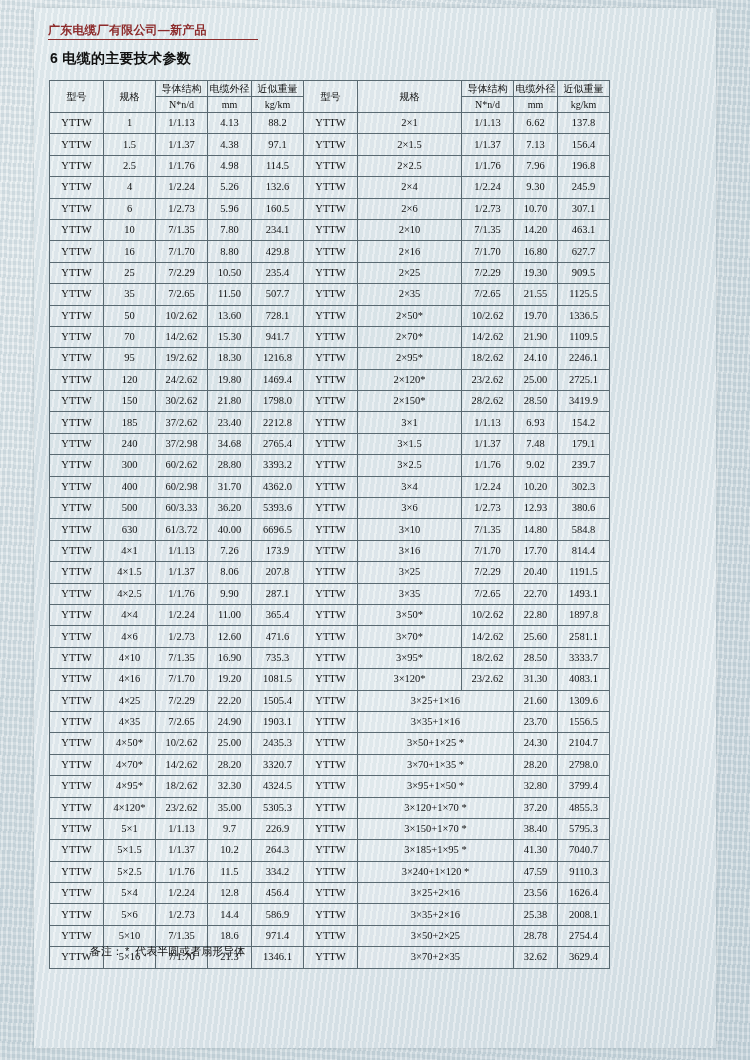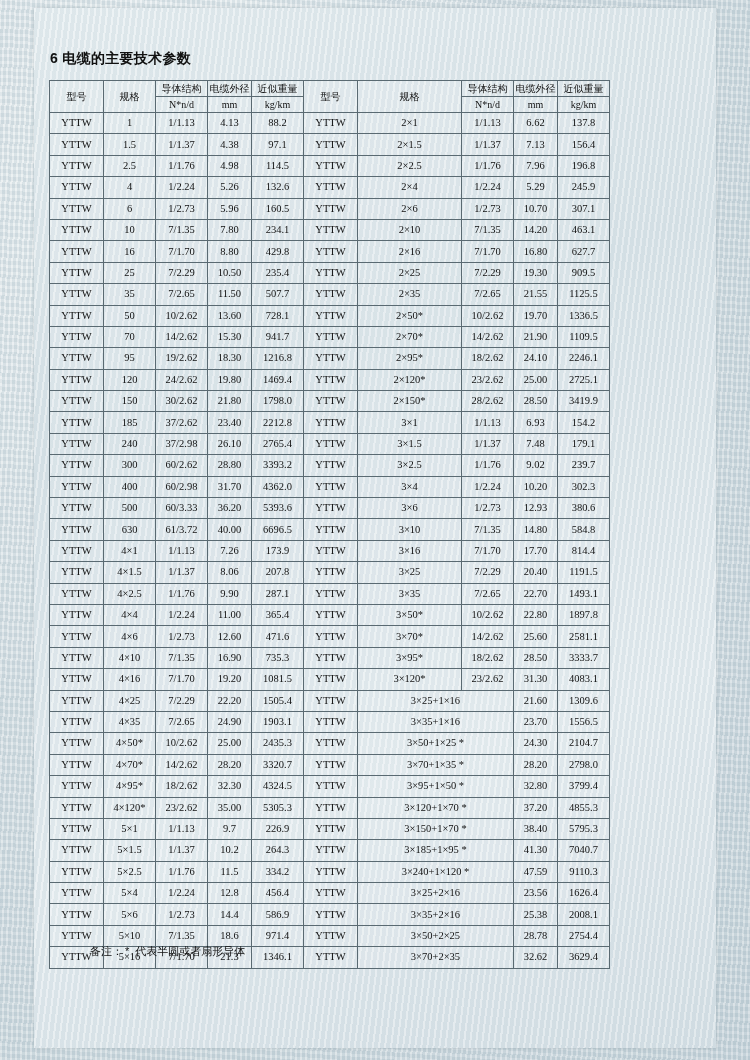--- a/index.html
+++ b/index.html
@@ -116,20 +116,24 @@
   .note .star {
     padding: 0 6px 0 2px;
   }
 </style>
 </head>
 <body>
 
 <div class="page">
   <div class="paper"></div>
 
+  <div class="hdr">
+    <div class="hdr-title">广东电缆厂有限公司—新产品</div>
+    <div class="hdr-rule"></div>
+  </div>
 
   <div class="sec-title">6 电缆的主要技术参数</div>
 
   <table class="main">
     <colgroup>
       <col style="width:54px">
         <col style="width:52px">
         <col style="width:52px">
         <col style="width:44px">
         <col style="width:52px">
@@ -200,21 +204,21 @@
         </tr>
         <tr>
           <td>YTTW</td>
           <td class="num">4</td>
           <td class="num">1/2.24</td>
           <td class="num">5.26</td>
           <td class="num">132.6</td>
           <td>YTTW</td>
           <td class="num">2×4</td>
           <td class="num">1/2.24</td>
-          <td class="num">5.29</td>
+          <td class="num">9.30</td>
           <td class="num">245.9</td>
         </tr>
         <tr>
           <td>YTTW</td>
           <td class="num">6</td>
           <td class="num">1/2.73</td>
           <td class="num">5.96</td>
           <td class="num">160.5</td>
           <td>YTTW</td>
           <td class="num">2×6</td>
@@ -339,21 +343,21 @@
           <td>YTTW</td>
           <td class="num">3×1</td>
           <td class="num">1/1.13</td>
           <td class="num">6.93</td>
           <td class="num">154.2</td>
         </tr>
         <tr>
           <td>YTTW</td>
           <td class="num">240</td>
           <td class="num">37/2.98</td>
-          <td class="num">26.10</td>
+          <td class="num">34.68</td>
           <td class="num">2765.4</td>
           <td>YTTW</td>
           <td class="num">3×1.5</td>
           <td class="num">1/1.37</td>
           <td class="num">7.48</td>
           <td class="num">179.1</td>
         </tr>
         <tr>
           <td>YTTW</td>
           <td class="num">300</td>

